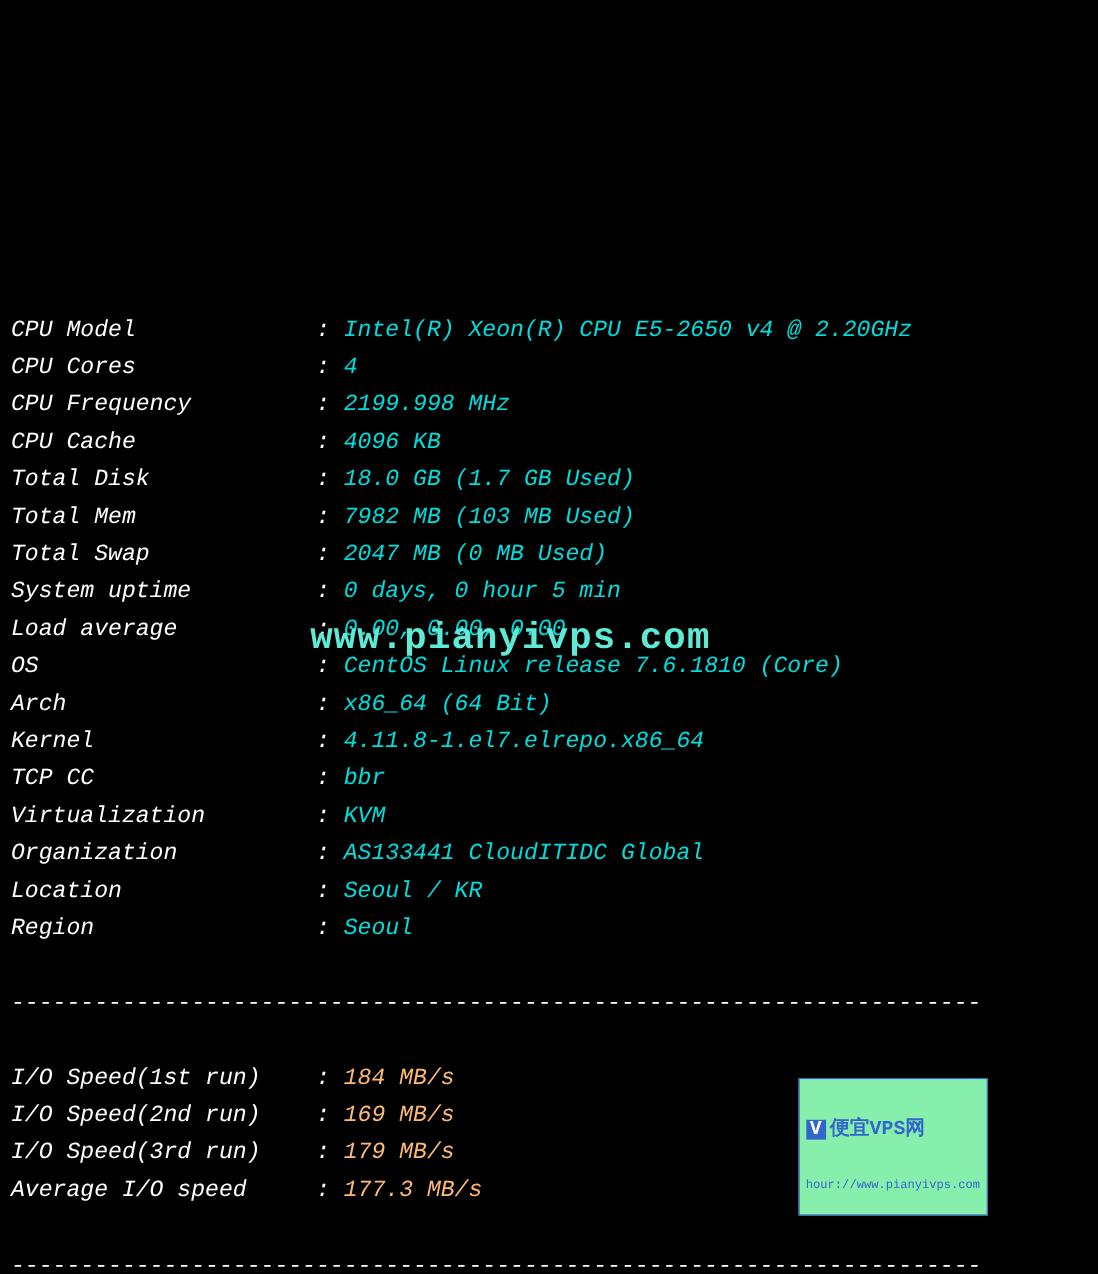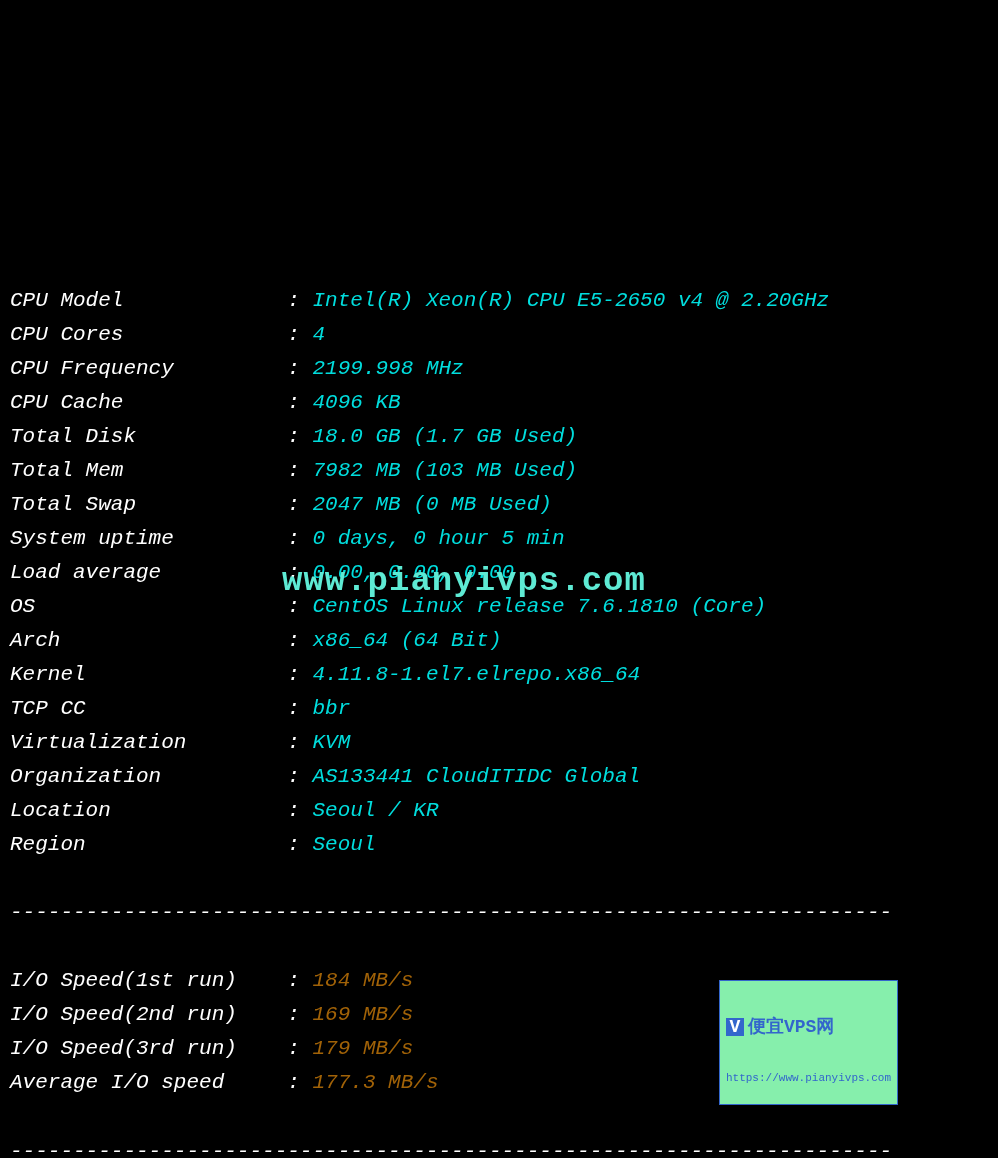--- a/index.html
+++ b/index.html
@@ -25,21 +25,21 @@
     .label {
       color: #ffffff;
     }
     .colon {
       color: #ffffff;
     }
     .value-cyan {
       color: #00dddd;
     }
     .value-yellow {
-      color: #a16207;
+      color: #fdba74;
       text-align: right;
     }
     .divider {
       color: #ffffff;
       letter-spacing: 0;
     }
     .watermark {
       position: absolute;
       color: #5eead4;
       font-size: 34px;
@@ -82,21 +82,21 @@
   </style>
 </head>
 <body>
 
 
 
 <div class="watermark">www.pianyivps.com</div>
 
 <div class="badge">
   <div class="badge-line1"><span class="badge-v">V</span><span>便宜VPS网</span></div>
-  <div class="badge-url">https://www.pianyivps.com</div>
+  <div class="badge-url">hour://www.pianyivps.com</div>
 </div>
 
 <div id="sysinfo-block"><div class="row"><span class="label">CPU Model           </span><span class="colon">  : </span><span class="value-cyan">Intel(R) Xeon(R) CPU E5-2650 v4 @ 2.20GHz</span></div><div class="row"><span class="label">CPU Cores           </span><span class="colon">  : </span><span class="value-cyan">4</span></div><div class="row"><span class="label">CPU Frequency       </span><span class="colon">  : </span><span class="value-cyan">2199.998 MHz</span></div><div class="row"><span class="label">CPU Cache           </span><span class="colon">  : </span><span class="value-cyan">4096 KB</span></div><div class="row"><span class="label">Total Disk          </span><span class="colon">  : </span><span class="value-cyan">18.0 GB (1.7 GB Used)</span></div><div class="row"><span class="label">Total Mem           </span><span class="colon">  : </span><span class="value-cyan">7982 MB (103 MB Used)</span></div><div class="row"><span class="label">Total Swap          </span><span class="colon">  : </span><span class="value-cyan">2047 MB (0 MB Used)</span></div><div class="row"><span class="label">System uptime       </span><span class="colon">  : </span><span class="value-cyan">0 days, 0 hour 5 min</span></div><div class="row"><span class="label">Load average        </span><span class="colon">  : </span><span class="value-cyan">0.00, 0.00, 0.00</span></div><div class="row"><span class="label">OS                  </span><span class="colon">  : </span><span class="value-cyan">CentOS Linux release 7.6.1810 (Core)</span></div><div class="row"><span class="label">Arch                </span><span class="colon">  : </span><span class="value-cyan">x86_64 (64 Bit)</span></div><div class="row"><span class="label">Kernel              </span><span class="colon">  : </span><span class="value-cyan">4.11.8-1.el7.elrepo.x86_64</span></div><div class="row"><span class="label">TCP CC              </span><span class="colon">  : </span><span class="value-cyan">bbr</span></div><div class="row"><span class="label">Virtualization      </span><span class="colon">  : </span><span class="value-cyan">KVM</span></div><div class="row"><span class="label">Organization        </span><span class="colon">  : </span><span class="value-cyan">AS133441 CloudITIDC Global</span></div><div class="row"><span class="label">Location            </span><span class="colon">  : </span><span class="value-cyan">Seoul / KR</span></div><div class="row"><span class="label">Region              </span><span class="colon">  : </span><span class="value-cyan">Seoul</span></div></div>
 <div class="row divider">----------------------------------------------------------------------</div>
 <div id="iospeed-block"><div class="row"><span class="label">I/O Speed(1st run)  </span><span class="colon">  : </span><span class="value-yellow">184 MB/s</span></div><div class="row"><span class="label">I/O Speed(2nd run)  </span><span class="colon">  : </span><span class="value-yellow">169 MB/s</span></div><div class="row"><span class="label">I/O Speed(3rd run)  </span><span class="colon">  : </span><span class="value-yellow">179 MB/s</span></div><div class="row"><span class="label">Average I/O speed   </span><span class="colon">  : </span><span class="value-yellow">177.3 MB/s</span></div></div>
 <div class="row divider">----------------------------------------------------------------------</div>
 
 
 
 

